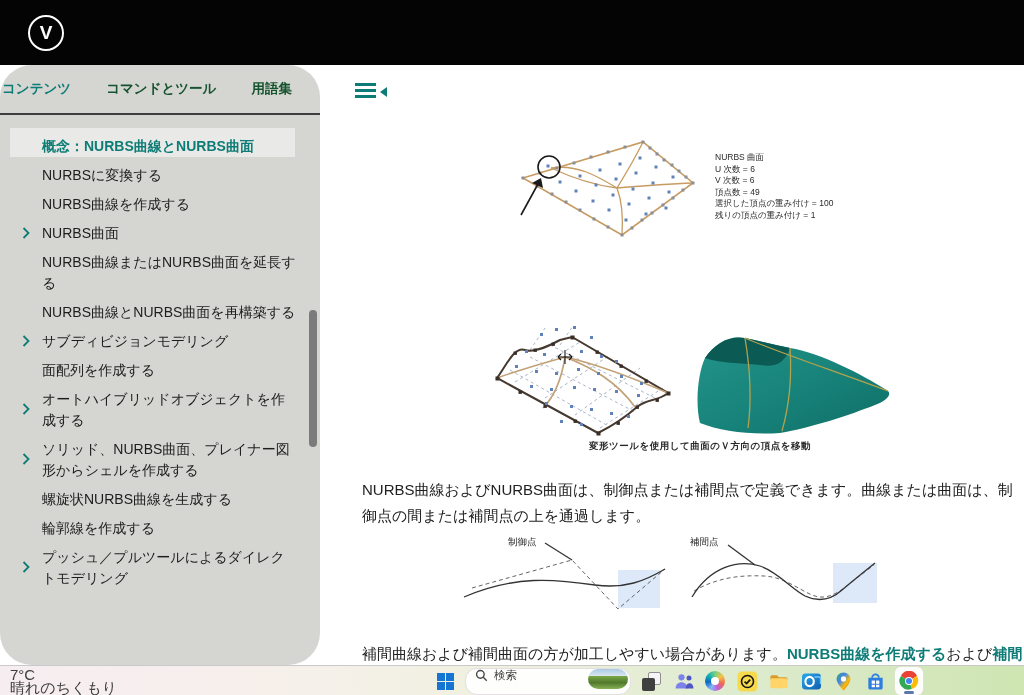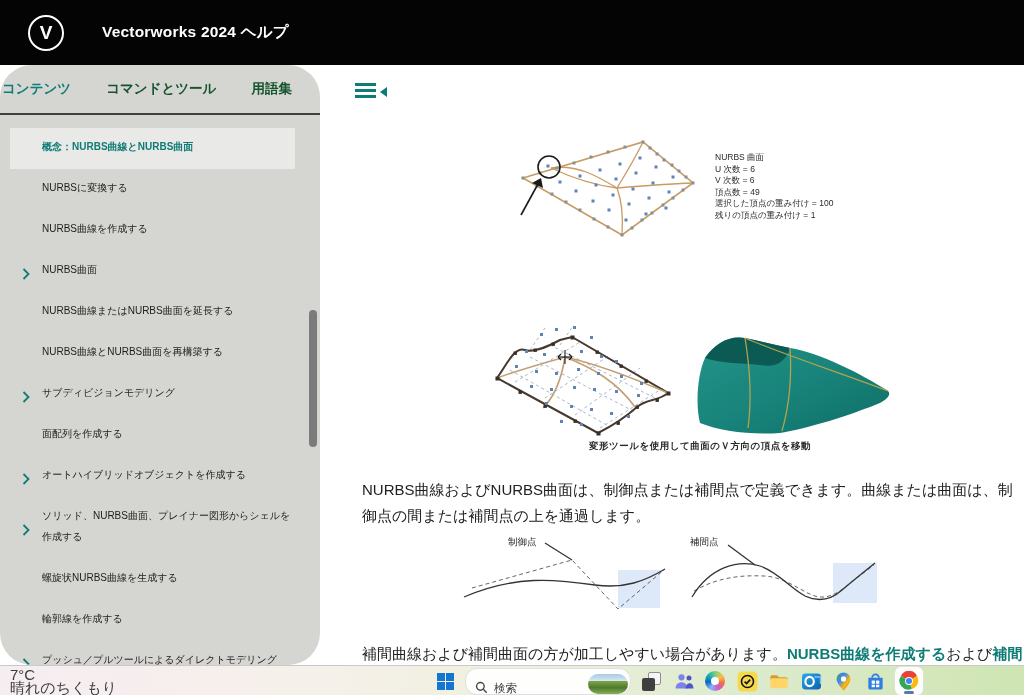--- a/index.html
+++ b/index.html
@@ -13,21 +13,21 @@
                  display:flex; align-items:center; justify-content:center; color:#fff; font-weight:700; font-size:19px; }
   .app-title { color:#fff; font-weight:700; font-size:15.5px; margin-left:38px; letter-spacing:.2px; }
 
   
   .sidebar { position:absolute; left:0; top:65px; width:320px; height:600px; background:#d5d5d2; overflow:hidden;border-radius:32px; }
   .tabs { height:50px; display:flex; align-items:center; justify-content:space-between; padding:0 28px 0 2px;
           border-bottom:2px solid #3f3f3f; }
   .tab { font-size:13.5px; font-weight:600; color:#14532d; cursor:pointer; white-space:nowrap; }
   .tab.active { color:#0e7c76; }
   .nav-list { list-style:none; padding-top:13px; }
-  .nav-list li { position:relative; padding:8px 22px 12px 42px; font-size:10px; line-height:21px; color:#1d1d1d; cursor:pointer; }
+  .nav-list li { position:relative; padding:8px 22px 0 42px; font-size:14px; line-height:21px; color:#1d1d1d; cursor:pointer; }
   .nav-list li.active { background:#e9e9e7; color:#0e7c76; font-weight:700; margin:0 25px 0 10px; padding-left:32px; }
   .chev { position:absolute; left:22px; top:50%; transform:translateY(-50%); display:block; width:8px; height:12px; }
   .scroll-thumb { position:absolute; right:3px; top:245px; width:8px; height:137px; background:#7b7b7b; border-radius:4px; }
 
   
   .main { position:absolute; left:320px; top:65px; width:704px; height:600px; background:#fff; }
   .toc-toggle { position:absolute; left:35px; top:18px; width:32px; height:17px; cursor:pointer; }
   .toc-toggle .bars { position:absolute; left:0; top:0; }
   .toc-toggle .bar { width:21px; height:2.6px; background:#0e7c76; margin-bottom:3.4px; }
   .toc-toggle .tri { position:absolute; left:25px; top:4px; width:0; height:0;
@@ -51,21 +51,21 @@
   .fig3-svg { position:absolute; left:140px; top:468px; }
   .fig3-svg text { font-family:"Liberation Sans","DejaVu Sans",sans-serif; font-size:9.5px; fill:#222; }
 
   
   .taskbar { position:absolute; left:0; top:665px; width:1024px; height:30px; border-top:1px solid #c9c9c9;
              background:linear-gradient(90deg,#f6edf1 0%,#f6f0ea 30%,#eef0dd 52%,#ddebce 72%,#cfe5b2 100%); }
   .weather { position:absolute; left:10px; top:2px; font-size:15px; line-height:13px; color:#3d3d3d; cursor:pointer; }
   .tb-center { position:absolute; left:433px; top:3px; height:24px; display:flex; align-items:center; gap:8px; }
   .tb-icon { width:24px; height:24px; display:flex; align-items:center; justify-content:center; cursor:pointer; }
   .search-pill { width:166px; height:27px; background:rgba(255,255,255,.92); border:1px solid #e3dee2; border-radius:12px;
-                 display:flex; align-items:flex-end; padding:0 2px 0 9px; gap:6px; cursor:text; }
+                 display:flex; align-items:flex-start; padding:0 2px 0 9px; gap:6px; cursor:text; }
   .search-pill input { border:none; outline:none; background:transparent; width:86px; font-size:11.5px; color:#3c3c3c;
                        font-family:"Liberation Sans","DejaVu Sans",sans-serif; }
   .search-pill input::placeholder { color:#3c3c3c; opacity:1; }
   .search-thumb { width:40px; height:20px; border-radius:10px; margin-left:auto;
                   background:linear-gradient(180deg,#a9c9e6 0%,#d8e7f0 34%,#79a747 36%,#51792c 68%,#86b156 100%); }
   .copilot-icon { width:20px; height:20px; border-radius:50%; position:relative;
       background:conic-gradient(from 210deg,#83b9f9,#0b67c2,#16b3b0,#7fd07e,#f6c145,#ee6a52,#c75dd0,#83b9f9); }
   .copilot-icon::after { content:""; position:absolute; left:6px; top:6px; width:8px; height:8px; border-radius:50%; background:#fff; }
   .taskview-icon { position:relative; width:19px; height:19px; }
   .taskview-icon .back { position:absolute; right:0; top:0; width:13px; height:13px; background:#f5f5f5; border:1.4px solid #8f8f8f; border-radius:2px; }
@@ -77,21 +77,20 @@
 </style>
 </head>
 <body>
 
 <div class="screen">
 
   <div class="header">
     <div class="logo-circle">
       <span>V</span>
     </div>
-    <div class="app-title">Vectorworks 2024 ヘルプ</div>
   </div>
 
   <div class="sidebar">
     <div class="tabs">
       <div class="tab active">コンテンツ</div>
       <div class="tab">コマンドとツール</div>
       <div class="tab">用語集</div>
     </div>
     <ul class="nav-list">
       <li class="active"><span>概念：NURBS曲線とNURBS曲面</span></li>

